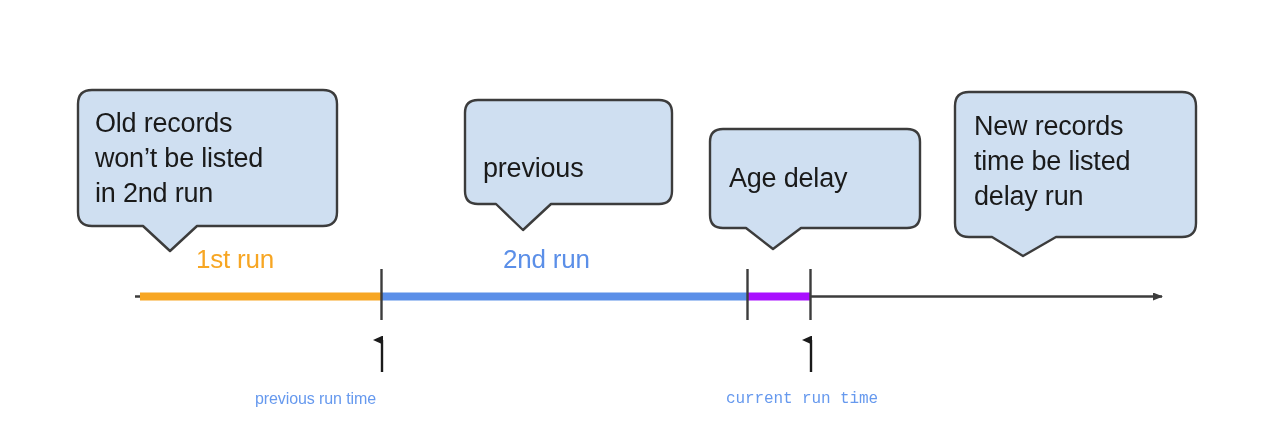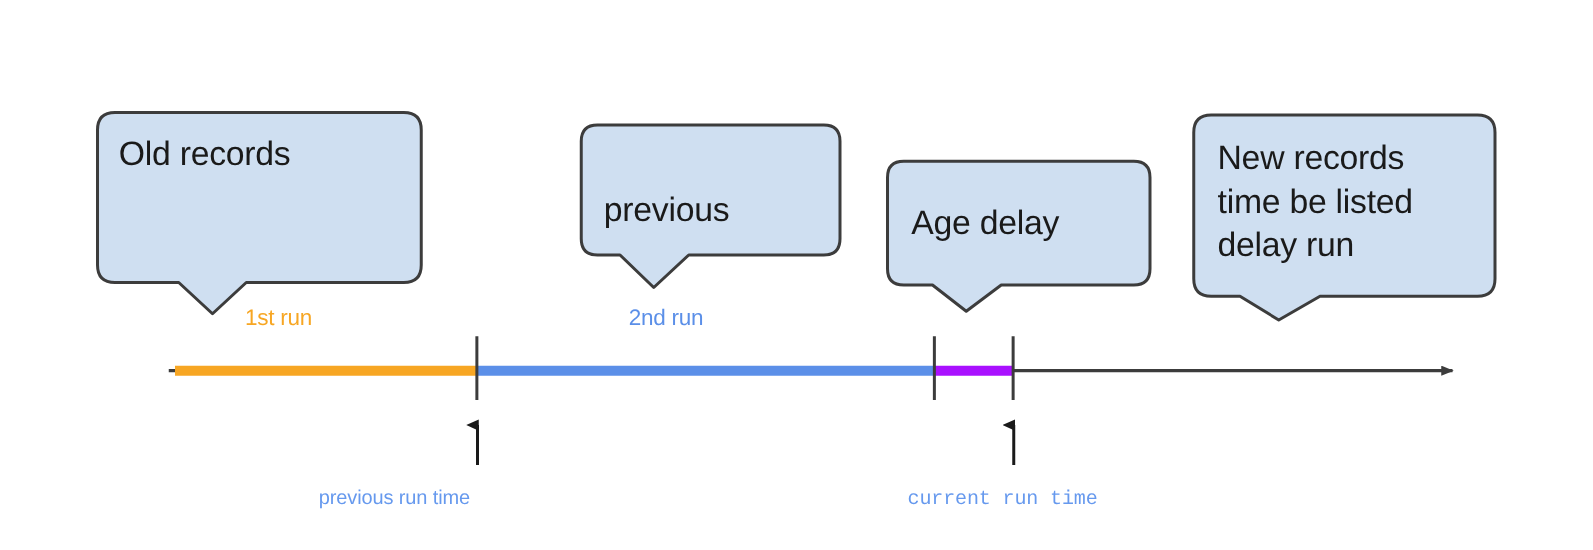--- a/index.html
+++ b/index.html
@@ -27,21 +27,21 @@
     position: absolute;
     color: #1a1a1a;
     font-size: 27px;
     line-height: 34px;
     font-family: "Liberation Sans", sans-serif;
     white-space: pre;
     letter-spacing: -0.2px;
   }
   .axis-label {
     position: absolute;
-    font-size: 18px;
+    font-size: 26px;
     font-family: "Liberation Sans", sans-serif;
     white-space: pre;
   }
   .tl-run-label {
     letter-spacing: -0.2px;
   }
   .time-label {
     font-size: 16px;
     letter-spacing: -0.1px;
   }
@@ -98,20 +98,22 @@
       <line x1="381.5" y1="237" x2="381.5" y2="288" stroke="#3c3c3c" stroke-width="2.4"></line>
       <line x1="747.5" y1="237" x2="747.5" y2="288" stroke="#3c3c3c" stroke-width="2.4"></line>
       <line x1="810.5" y1="237" x2="810.5" y2="288" stroke="#3c3c3c" stroke-width="2.4"></line>
 
       <line x1="382" y1="340" x2="382" y2="308" stroke="#1a1a1a" stroke-width="2.4" marker-end="url(#arrowhead-up)"></line>
       <line x1="811" y1="340" x2="811" y2="308" stroke="#1a1a1a" stroke-width="2.4" marker-end="url(#arrowhead-up)"></line>
     </g>
   </svg>
 
   <div class="bubble-text" style="left:95px; top:74px;">Old records</div>
+  <div class="bubble-text" style="left:95px; top:109px;">won’t be listed</div>
+  <div class="bubble-text" style="left:95px; top:144px;">in 2nd run</div>
 
   <div class="bubble-text" style="left:483px; top:119px;">previous</div>
 
   <div class="bubble-text" style="left:729px; top:129px;">Age delay</div>
 
   <div class="bubble-text" style="left:974px; top:77px;">New records</div>
   <div class="bubble-text" style="left:974px; top:112px;">time be listed</div>
   <div class="bubble-text" style="left:974px; top:147px;">delay run</div>
 
   <div class="axis-label tl-run-label" style="left:196px; top:212px; color:#f7a623;">1st run</div>

